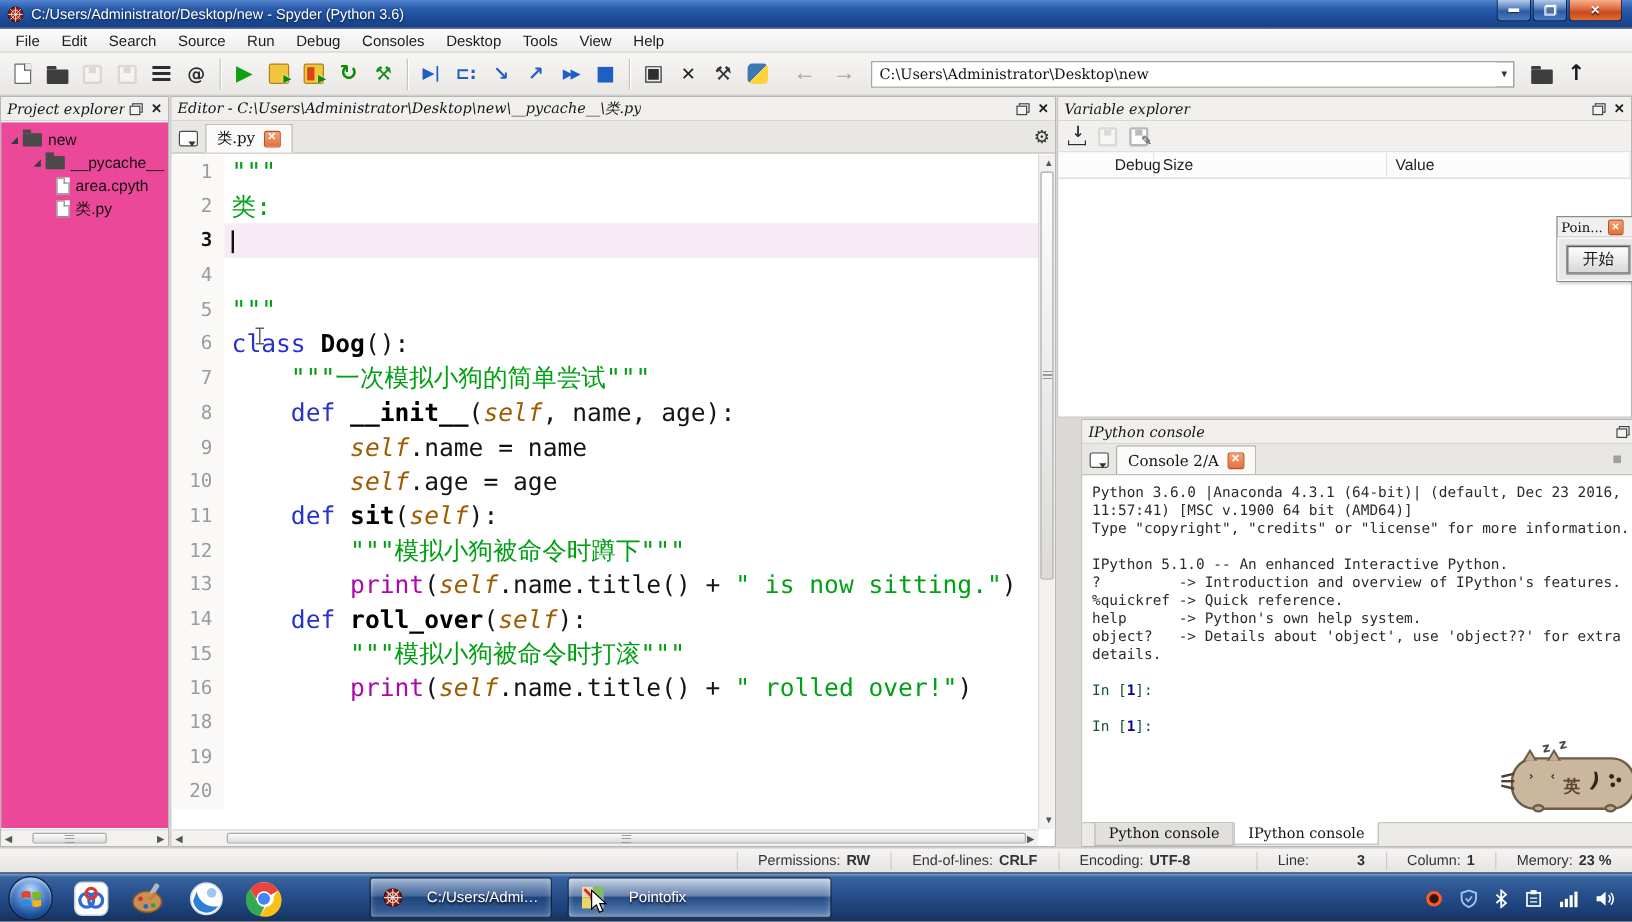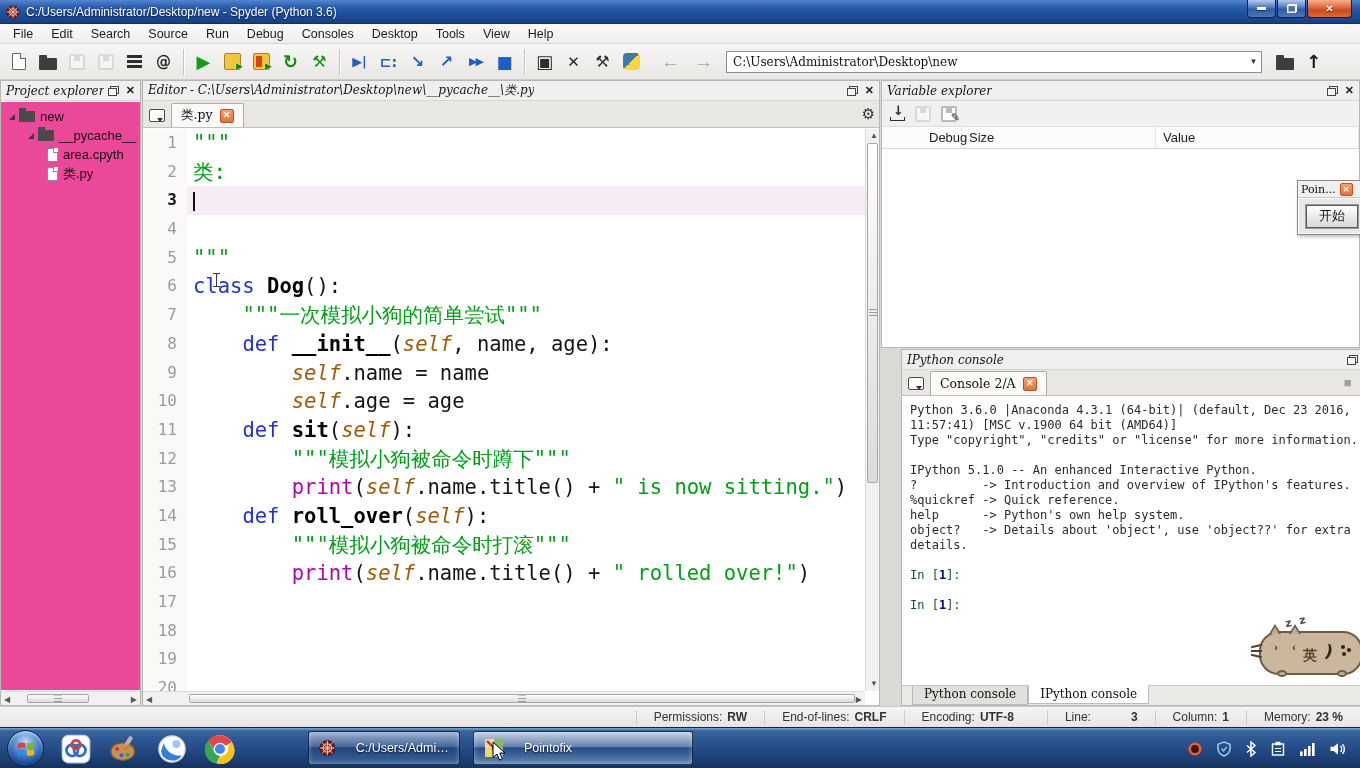--- a/index.html
+++ b/index.html
@@ -183,21 +183,21 @@
   .cat-label{position:absolute;left:42px;top:14px;font:bold 14px "DejaVu Sans",sans-serif;color:#5d4430;}
   .cat-cres{position:absolute;left:64px;top:8px;font:bold 17px "DejaVu Sans",sans-serif;color:#33241a;transform:rotate(14deg);}
   .cat-paw{position:absolute;right:16px;top:12px;width:4px;height:4px;border-radius:50%;background:#33241a;box-shadow:6px 3px 0 #33241a,1px 7px 0 #33241a;}
   .cat-foot{position:absolute;bottom:-4px;width:10px;height:7px;background:#c3ad94;border:2px solid #6e5c49;border-radius:50%;}
   .f1{left:16px;}.f2{right:14px;}
 
   
   .statusbar{position:absolute;left:0;right:0;top:706px;height:21px;background:linear-gradient(#f5f4f3,#e7e5e3);
     border-top:1px solid #cccac8;display:flex;justify-content:flex-end;align-items:center;font-size:12px;color:#333;}
   .sb-item{display:flex;gap:5px;padding:0 17px;border-left:1px solid #cbcbcb;height:15px;align-items:center;}
-  .sb-item:nth-child(4){margin-left:16px;gap:40px;}
+  .sb-item:nth-child(4){margin-left:38px;gap:40px;}
   .sb-v{font-weight:bold;}
 
   
   .taskbar{position:absolute;left:0;right:0;bottom:0;height:41px;
     background:linear-gradient(180deg,#7fa6d4 0%,#39659e 7%,#2a5390 35%,#1c4077 75%,#16325c 100%);
     border-top:1px solid #0d2347;}
   .start-orb{position:absolute;left:7px;top:2px;width:37px;height:37px;border-radius:50%;
     background:radial-gradient(circle at 50% 30%,#bcd8f7 0%,#5c93d6 35%,#1d4f9c 70%,#0a2a58 100%);
     border:1px solid #0a2342;display:flex;align-items:center;justify-content:center;box-shadow:inset 0 2px 3px rgba(255,255,255,.55);}
   .pins{position:absolute;left:52px;top:0;height:41px;display:flex;align-items:center;}
@@ -449,24 +449,20 @@
             </div>
             <div class="code-line">
               <span class="gut">15</span>
               <span class="codetxt"><span class="tp">        </span><span class="ts">"""模拟小狗被命令时打滚"""</span></span>
             </div>
             <div class="code-line">
               <span class="gut">16</span>
               <span class="codetxt"><span class="tp">        </span><span class="tb">print</span><span class="tp">(</span><span class="ti">self</span><span class="tp">.name.title() + </span><span class="ts">" rolled over!"</span><span class="tp">)</span></span>
             </div>
             <div class="code-line">
-              <span class="gut">17</span>
-              <span class="codetxt"></span>
-            </div>
-            <div class="code-line">
               <span class="gut">18</span>
               <span class="codetxt"></span>
             </div>
             <div class="code-line">
               <span class="gut">19</span>
               <span class="codetxt"></span>
             </div>
             <div class="code-line">
               <span class="gut">20</span>
               <span class="codetxt"></span>

